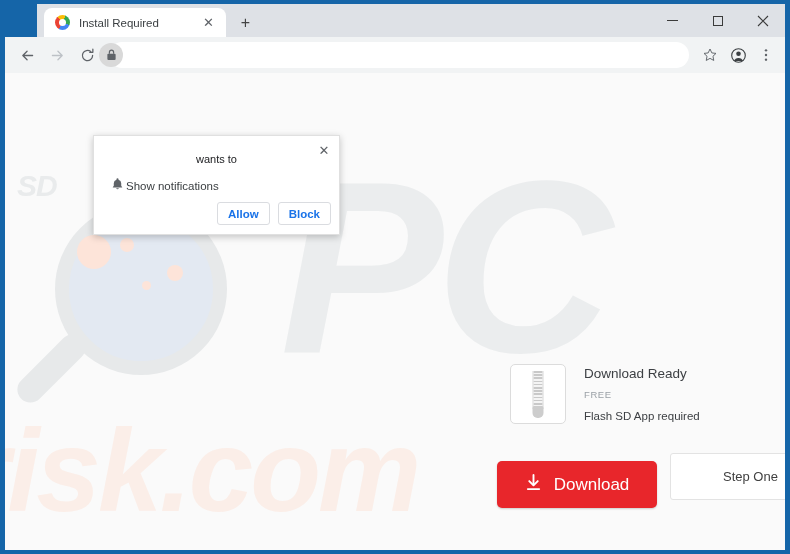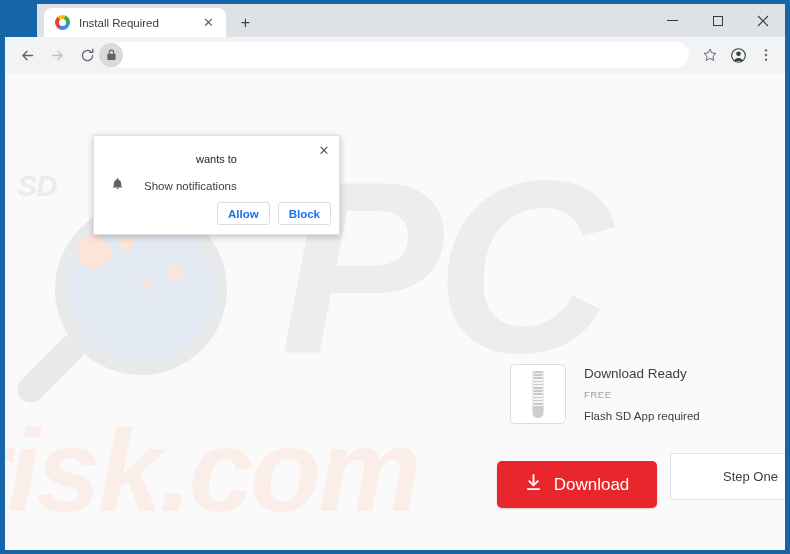--- a/index.html
+++ b/index.html
@@ -226,21 +226,21 @@
     width: 18px; height: 18px;
     display: flex; align-items: center; justify-content: center;
     color: #5f6368; font-size: 13px;
   }
   .perm-title {
     text-align: center;
     font-size: 11px; color: #202124;
     padding-top: 17px;
   }
   .perm-item {
-    display: flex; align-items: center; gap: 20px;
+    display: flex; align-items: center; gap: 2px;
     padding: 12px 0 0 17px;
   }
   .perm-item .lbl { font-size: 11.5px; color: #3c4043; }
   .perm-actions {
     position: absolute; right: 8px; bottom: 9px;
     display: flex; gap: 8px;
   }
   .perm-btn {
     min-width: 52px; height: 23px;
     border: 1px solid #dadce0;

